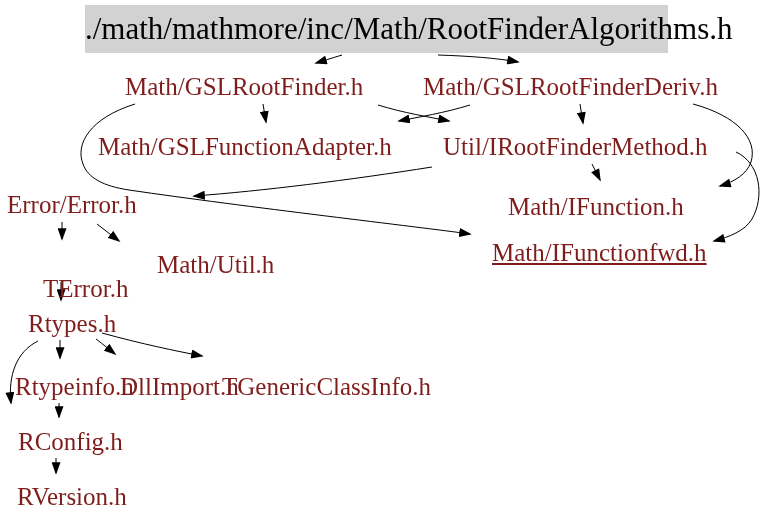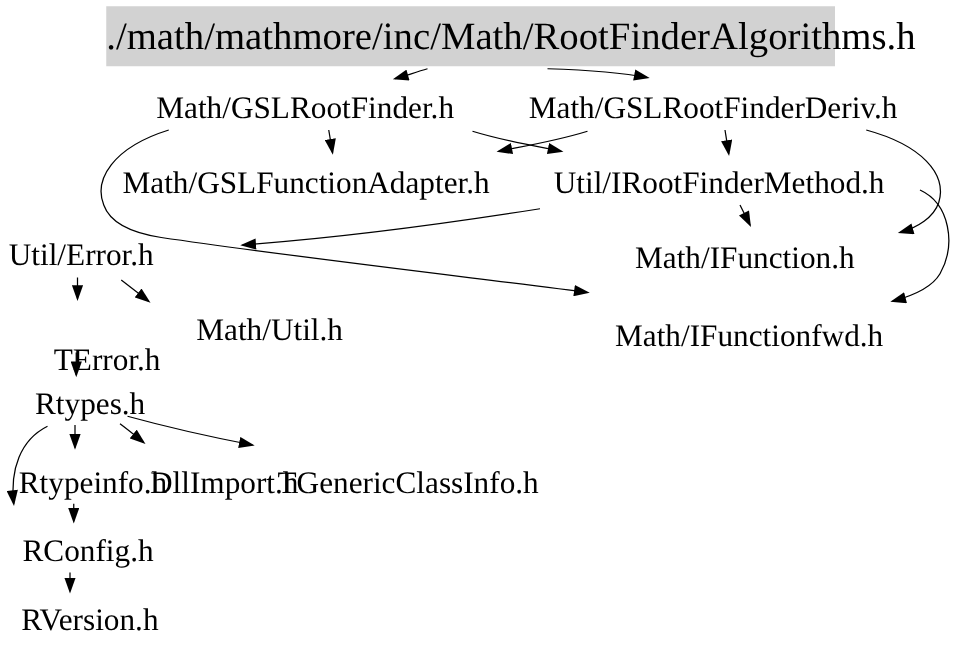--- a/index.html
+++ b/index.html
@@ -1,21 +1,21 @@
 <!DOCTYPE html>
 <html><head>
 <meta charset="utf-8">
 <style>
   html,body{margin:0;padding:0;background:#ffffff;}
   #canvas{
     position:relative;width:763px;height:528px;background:#ffffff;overflow:hidden;
     font-family:"Liberation Serif","DejaVu Serif",serif;color:#000;
   }
   .node{
-    position:absolute;white-space:nowrap;font-size:25px;line-height:26px;color:#000000;
+    position:absolute;white-space:nowrap;font-size:25px;line-height:26px;color:#7f1d1d;
   }
   .root-node{
     position:absolute;left:85px;top:5px;width:583px;height:48px;background:#d2d2d2;
     text-align:center;line-height:48px;font-size:31px;white-space:nowrap;
   }
   #edges{position:absolute;left:0;top:0;}
   #edges path.edge{stroke:#000;stroke-width:1;fill:none;}
 </style>
 </head>
 <body>
@@ -49,25 +49,25 @@
     <path class="edge" d="M59,403 L59,417" marker-end="url(#arrow)"></path>
     <path class="edge" d="M56,458 L56,473" marker-end="url(#arrow)"></path>
   </svg>
 
   <div class="root-node">./math/mathmore/inc/Math/RootFinderAlgorithms.h</div>
 
   <div class="node" style="left:125px;top:74px;">Math/GSLRootFinder.h</div>
   <div class="node" style="left:423px;top:74px;">Math/GSLRootFinderDeriv.h</div>
   <div class="node" style="left:98px;top:134px;">Math/GSLFunctionAdapter.h</div>
   <div class="node" style="left:443px;top:134px;">Util/IRootFinderMethod.h</div>
-  <div class="node" style="left:7px;top:192px;">Util/Error.h</div>
+  <div class="node" style="left:7px;top:192px;">Error/Error.h</div>
   <div class="node" style="left:508px;top:194px;font-family:Liberation Serif, serif;">Math/IFunction.h</div>
   <div class="node" style="left:43px;top:252px;margin-top:24px;">TError.h</div>
   <div class="node" style="left:157px;top:252px;">Math/Util.h</div>
-  <div class="node" style="left:492px;top:257px;">Math/IFunctionfwd.h</div>
+  <div class="node" style="left:492px;top:240px;text-decoration:underline;">Math/IFunctionfwd.h</div>
   <div class="node" style="left:28px;top:311px;">Rtypes.h</div>
   <div class="node" style="left:15px;top:374px;">Rtypeinfo.h</div>
   <div class="node" style="left:120px;top:374px;">DllImport.h</div>
   <div class="node" style="left:222px;top:374px;">TGenericClassInfo.h</div>
   <div class="node" style="left:18px;top:429px;">RConfig.h</div>
   <div class="node" style="left:17px;top:484px;">RVersion.h</div>
 
 </div>
 
 </body></html>

